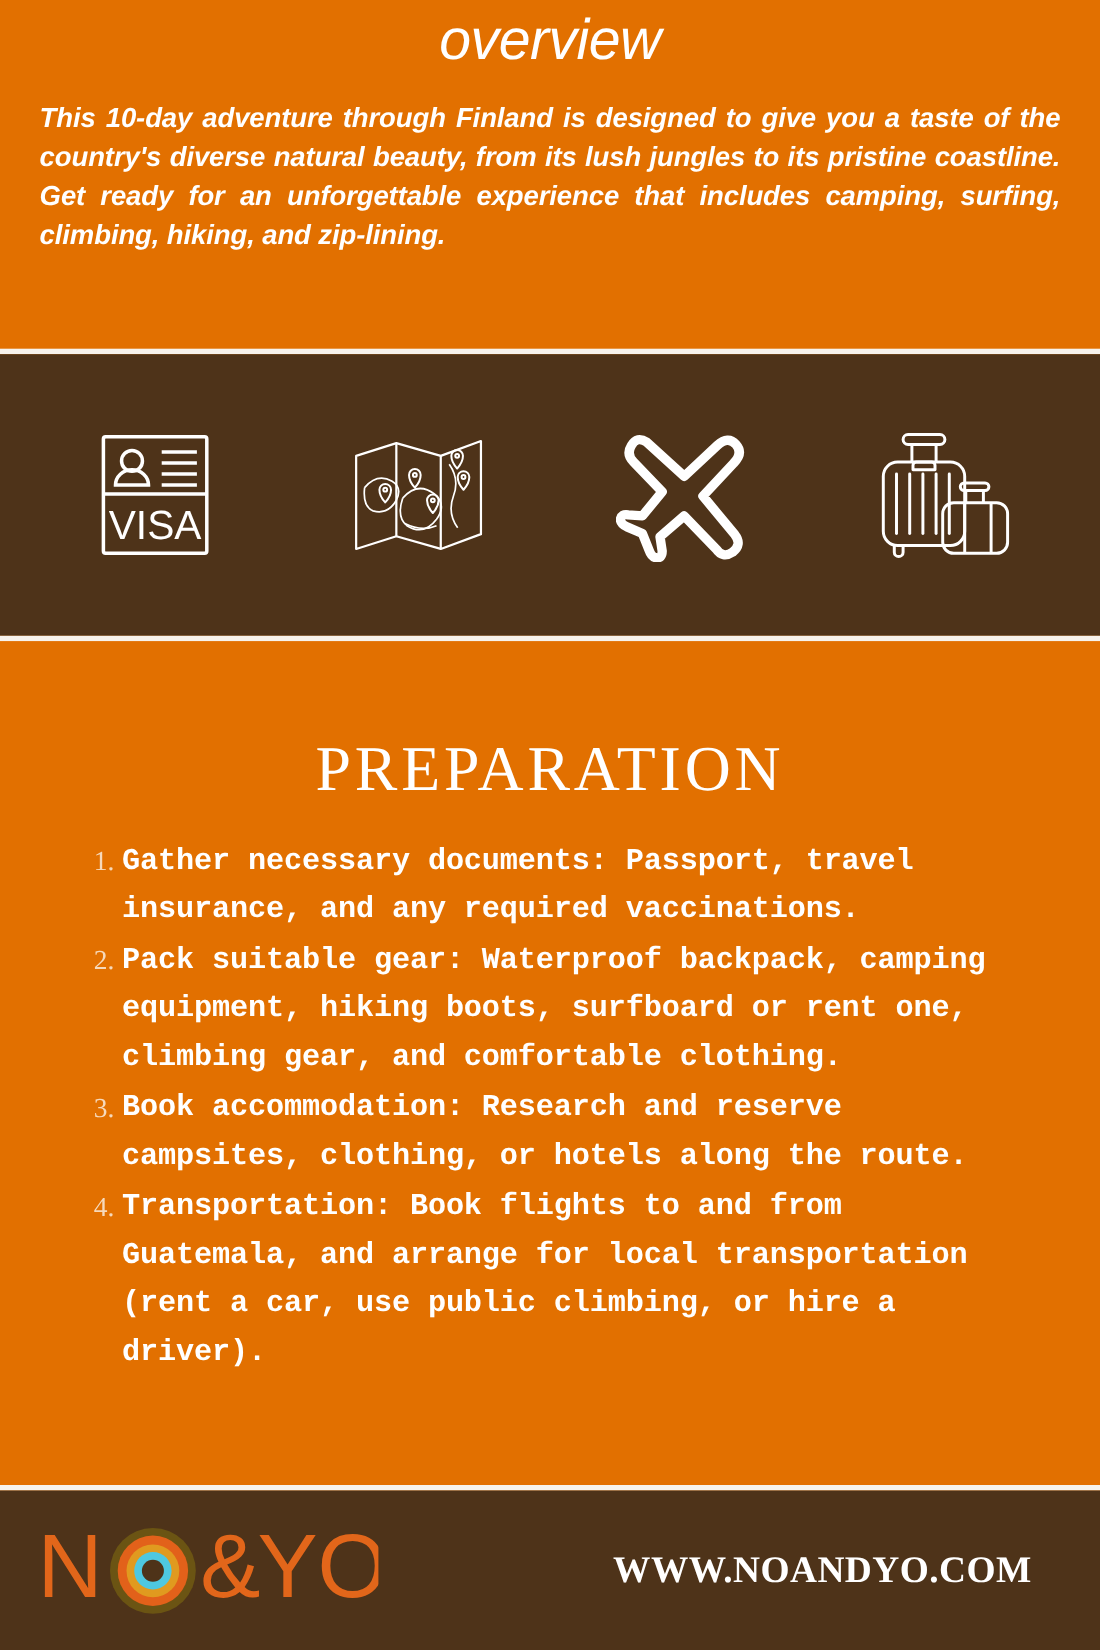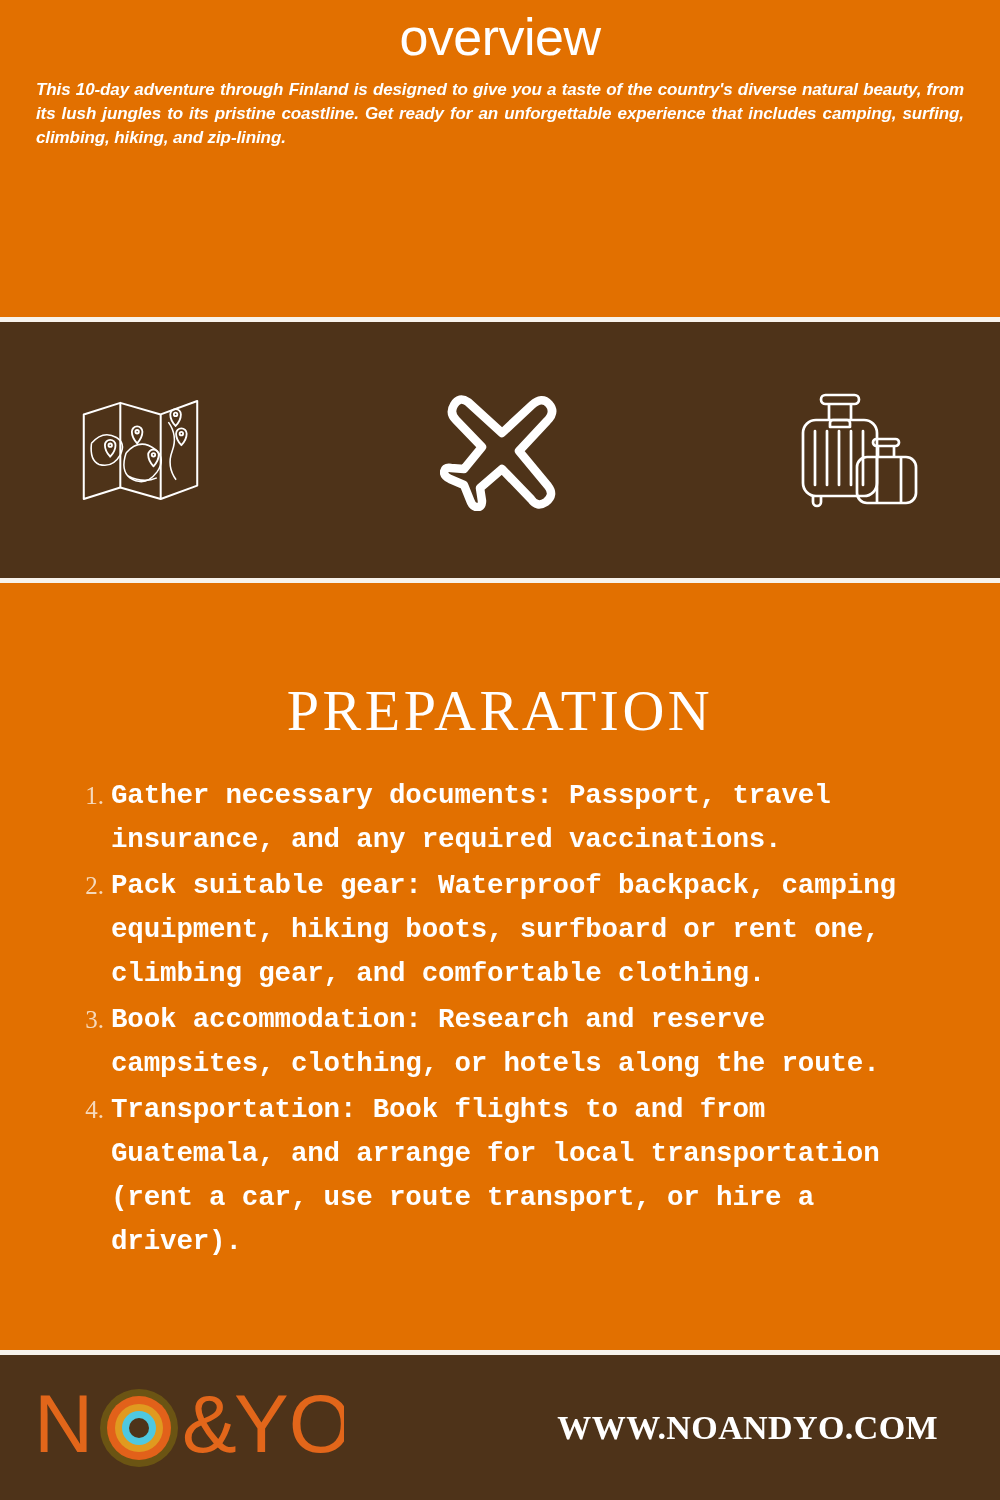--- a/index.html
+++ b/index.html
@@ -33,31 +33,32 @@
   .overview-title {
     text-align: center;
     color: #ffffff;
     font-family: "Liberation Sans", sans-serif;
     font-weight: 400;
     font-size: 52px;
     line-height: 1.04;
     letter-spacing: -0.5px;
     padding-top: 10px;
     margin: 0;
+    font-style: italic;
   }
   .overview-body {
     color: #ffffff;
     font-family: "Liberation Sans", sans-serif;
     font-weight: bold;
     font-style: italic;
-    font-size: 17px;
+    font-size: 25px;
     line-height: 1.42;
     text-align: justify;
     text-justify: inter-word;
-    margin: 14px 0 0 0;
+    margin: 26px 0 0 0;
     letter-spacing: -0.1px;
   }
 
   
   .divider {
     height: 5px;
     background: #f7f3ec;
     flex: none;
   }
 
@@ -90,21 +91,21 @@
     padding: 0 40px;
     box-sizing: border-box;
   }
   .prep-title {
     text-align: center;
     color: #ffffff;
     font-family: "Liberation Serif", serif;
     font-weight: 400;
     font-size: 58px;
     letter-spacing: 3.5px;
-    margin: 12px;
+    margin: 0;
     padding-top: 82px;
   }
   .prep-list {
     list-style: none;
     margin: 30px 0 0 0;
     padding: 0 20px 0 28px;
   }
   .prep-item {
     display: flex;
     align-items: flex-start;
@@ -163,20 +164,33 @@
 
   <section class="overview-section">
     <h1 class="overview-title">overview</h1>
     <p class="overview-body">This 10-day adventure through Finland is designed to give you a taste of the country's diverse natural beauty, from its lush jungles to its pristine coastline. Get ready for an unforgettable experience that includes camping, surfing, climbing, hiking, and zip-lining.</p>
   </section>
 
   <div class="divider"></div>
 
   <section class="icon-band">
 
+    <div class="icon-cell">
+      <svg width="100" height="112" viewBox="0 0 100 112" fill="none" stroke="#ffffff" stroke-width="3.2">
+        <rect x="3" y="3" width="94" height="106" rx="2"></rect>
+        <line x1="3" y1="55" x2="97" y2="55"></line>
+        <circle cx="29" cy="25" r="9.5"></circle>
+        <path d="M14 47 a15 14 0 0 1 30 0 z"></path>
+        <line x1="56" y1="17" x2="88" y2="17"></line>
+        <line x1="56" y1="27" x2="88" y2="27"></line>
+        <line x1="56" y1="37" x2="88" y2="37"></line>
+        <line x1="56" y1="47" x2="88" y2="47"></line>
+        <text x="50" y="96" font-family="Liberation Sans, sans-serif" font-size="37" fill="#ffffff" stroke="none" text-anchor="middle">VISA</text>
+      </svg>
+    </div>
 
 
     <div class="icon-cell">
       <svg width="130" height="118" viewBox="0 0 130 118" fill="none" stroke="#ffffff" stroke-width="2.1" stroke-linejoin="round">
         <path d="M6 22 L44 10 L86 22 L124 8 L124 96 L86 110 L44 98 L6 110 Z"></path>
         <line x1="44" y1="10" x2="44" y2="98"></line>
         <line x1="86" y1="22" x2="86" y2="110"></line>
         <path d="M14 52 q12 -14 26 -6 q10 6 4 18 q-8 14 -22 10 q-10 -4 -8 -22" stroke-width="1.6"></path>
         <path d="M50 62 q14 -16 30 -4 q12 10 2 24 q-12 16 -28 6 q-10 -8 -4 -26" stroke-width="1.6"></path>
         <path d="M94 30 q10 14 4 30 q-6 16 4 30" stroke-width="1.6"></path>
@@ -238,21 +252,21 @@
       <li class="prep-item">
         <span class="prep-num">2.</span>
         <span class="prep-text">Pack suitable gear: Waterproof backpack, camping equipment, hiking boots, surfboard or rent one, climbing gear, and comfortable clothing.</span>
       </li>
       <li class="prep-item">
         <span class="prep-num">3.</span>
         <span class="prep-text">Book accommodation: Research and reserve campsites, clothing, or hotels along the route.</span>
       </li>
       <li class="prep-item">
         <span class="prep-num">4.</span>
-        <span class="prep-text">Transportation: Book flights to and from Guatemala, and arrange for local transportation (rent a car, use route transport, or hire a driver).</span>
+        <span class="prep-text">Transportation: Book flights to and from Guatemala, and arrange for local transportation (rent a car, use public climbing, or hire a driver).</span>
       </li>
     </ol>
   </section>
 
   <div class="divider"></div>
 
   <footer class="footer">
     <div class="brand-logo">
       <svg width="310" height="84" viewBox="0 0 310 84" fill="none">
         <text x="0" y="66" font-family="Liberation Sans, sans-serif" font-size="82" fill="#e2661a">N</text>

